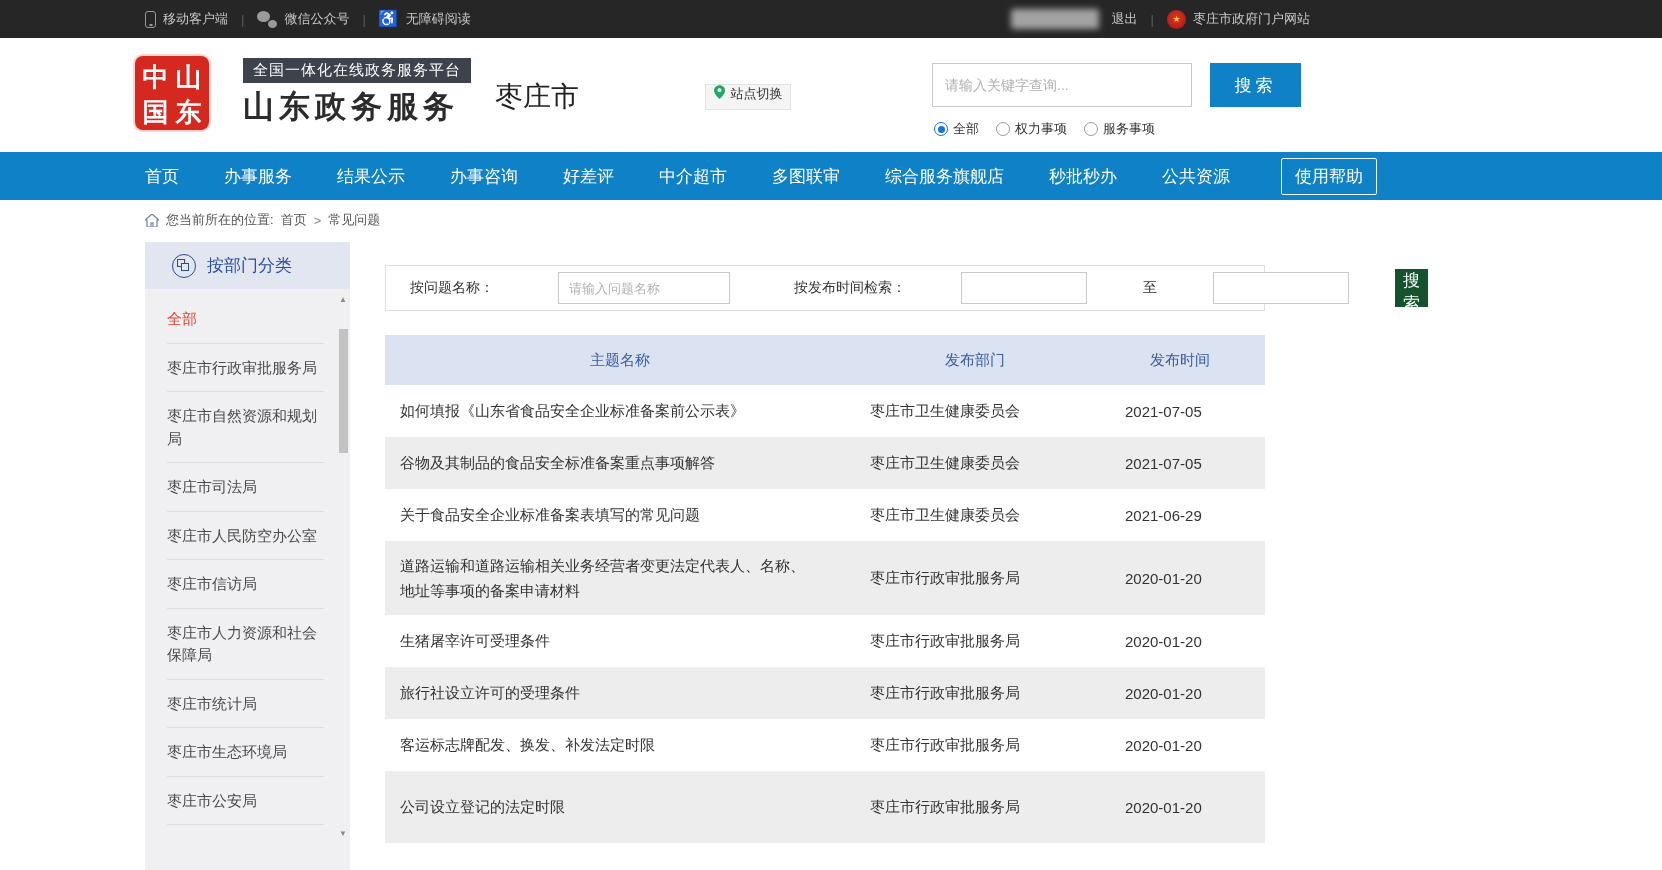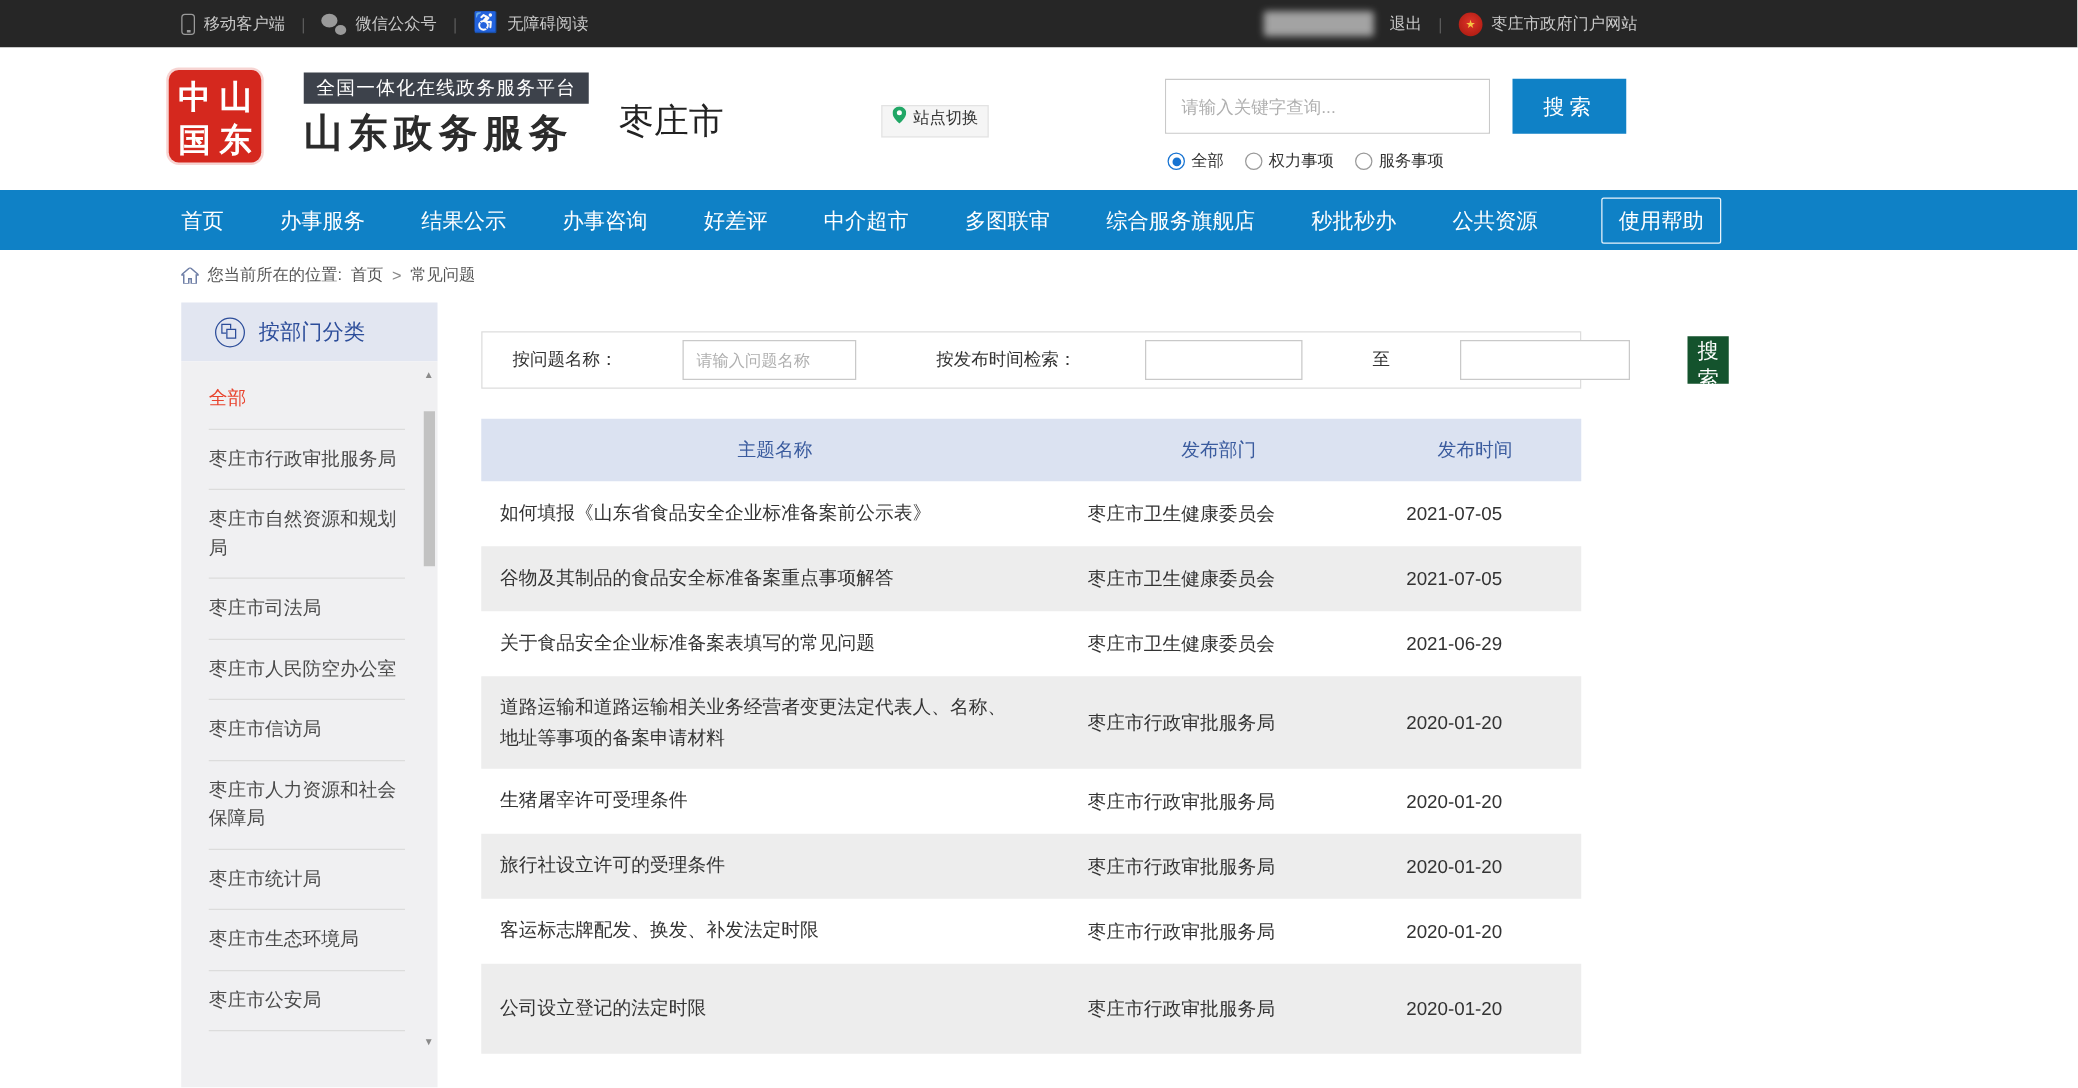--- a/index.html
+++ b/index.html
@@ -82,21 +82,21 @@
   .sb-scroll-down { top:540px; }
   .sb-thumb { position:absolute; right:2px; top:40px; width:9px; height:124px; background:#c2c2c2; cursor:pointer; }
 
   
   .content { margin-left:35px; width:880px; padding-top:23px; }
   .filter-bar { height:46px; border:1px solid #ddd; display:flex; align-items:center; padding:0 3px 0 24px; font-size:14px; color:#333;gap:46px; }
   .filter-bar label { white-space:nowrap; }
   .f-input { height:32px; border:1px solid #c9c9c9; outline:none; padding:0 10px; font-size:13px;
              font-family:"Liberation Sans",sans-serif; color:#333; }
   .f-input::placeholder { color:#b0b0b0; }
-  .f-name { width:139px; margin:0 18px 0 6px; }
+  .f-name { width:172px; margin:0 18px 0 18px; }
   .f-date1 { width:126px; margin:0 10px 0 9px; }
   .f-date2 { width:136px; margin:0 0 0 10px; }
   .f-search { margin-left:auto; width:114px; height:38px; background:#14532d; color:#fff; border:0;
               font-size:17px; letter-spacing:8px; padding-left:8px; cursor:pointer; font-family:"Liberation Sans",sans-serif; }
 
   .qa-table { margin-top:24px; }
   .t-head { height:50px; background:#dbe2f1; color:#3a5b9e; display:grid; grid-template-columns:470px 240px 170px;
             align-items:center; font-size:15px; }
   .t-head .th { text-align:center; }
   .t-row { display:grid; grid-template-columns:470px 240px 170px; align-items:center; font-size:15px;

